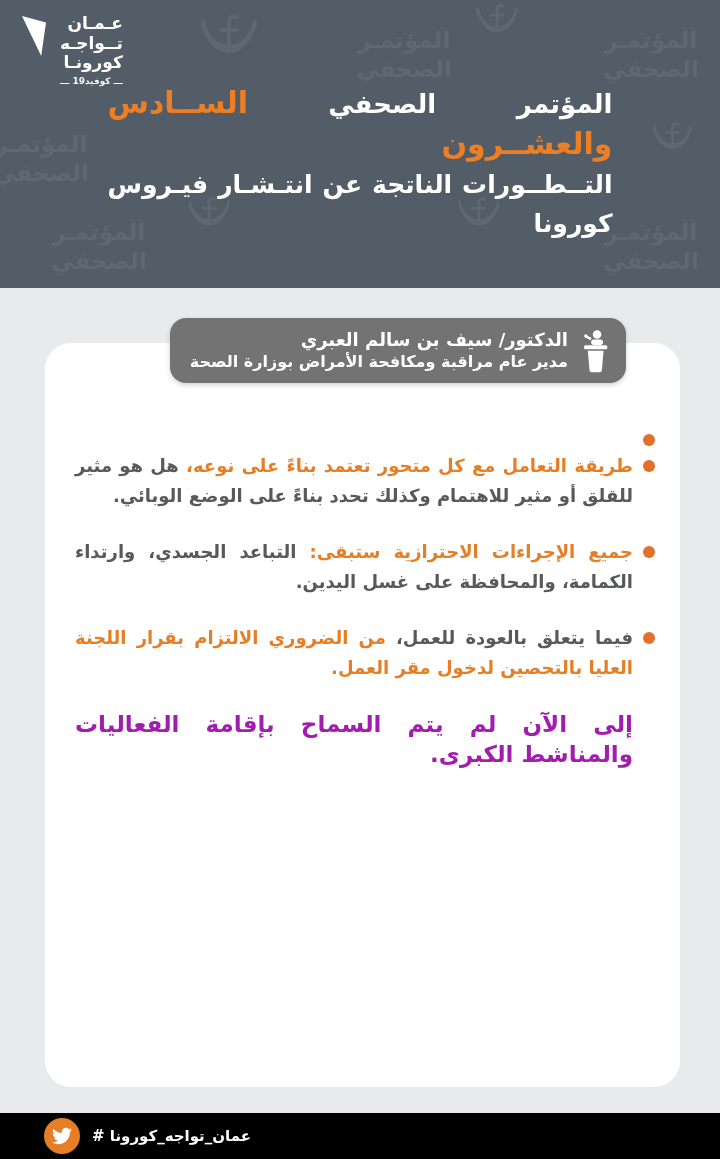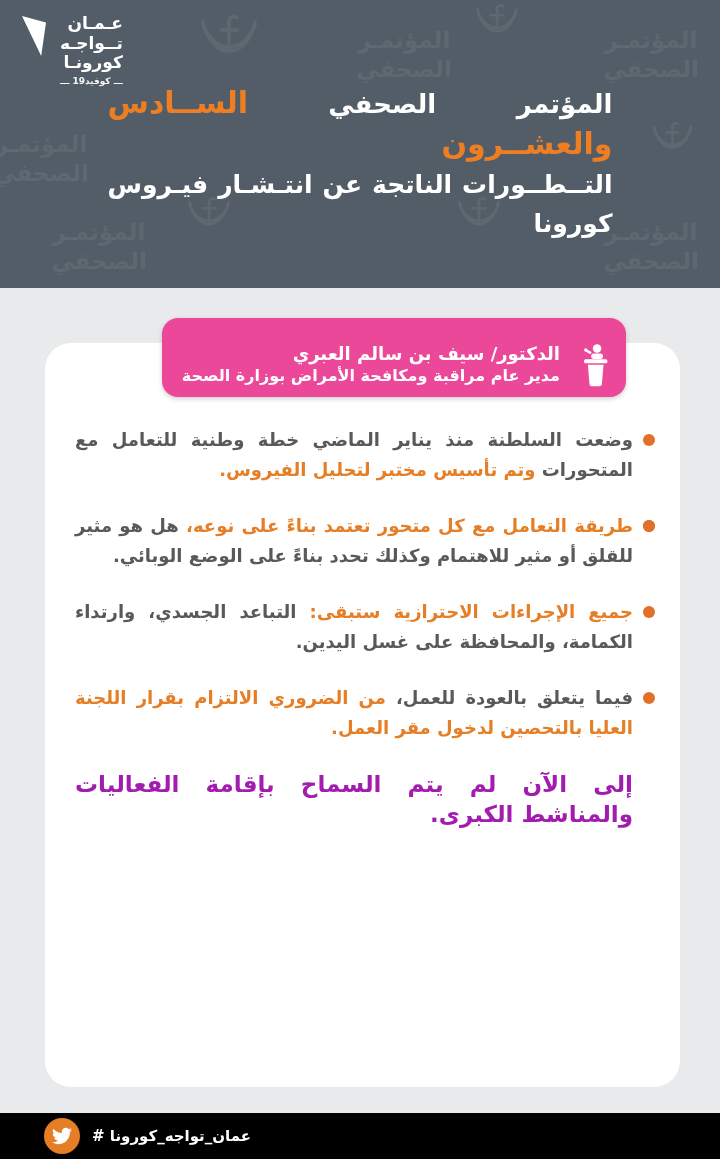--- a/index.html
+++ b/index.html
@@ -17,22 +17,22 @@
   .logo-tag{font-size:9px;margin-top:3px;opacity:.95;font-weight:bold;}
 
   .title{width:505px;margin:8px auto;padding-top:75px;direction:rtl;color:#fff;font-weight:bold;position:relative;z-index:2;}
   .t-line{font-size:25px;line-height:39px;text-align:justify;text-align-last:justify;}
   .t-reg{font-size:26px;}
   .t-hl{color:#EE7E23;font-size:30px;}
   .t-b{font-weight:900;}
 
   
   .main{flex:1 1 auto;background:#E9EAEB;position:relative;padding:55px 40px 0 45px;box-sizing:border-box;}
-  .badge{position:absolute;top:30px;right:94px;background:#ec4899;border-radius:16px;display:flex;direction:rtl;
-         align-items:center;gap:18px;padding:24px 14px 10px 20px;color:#fff;z-index:2;
+  .badge{position:absolute;top:30px;right:94px;background:#737373;border-radius:16px;display:flex;direction:rtl;
+         align-items:center;gap:10px;padding:10px 14px 10px 20px;color:#fff;z-index:2;
          box-shadow:0 2px 5px rgba(0,0,0,.18);}
   .badge-name{font-size:18px;font-weight:bold;text-align:right;line-height:1.35;}
   .badge-role{font-size:16px;font-weight:bold;text-align:right;line-height:1.3;}
 
   .card{position:relative;background:#fff;border-radius:26px;min-height:744px;box-sizing:border-box;
         padding:82px 25px 28px 30px;direction:rtl;z-index:1;}
   .bullet{position:relative;padding-right:22px;margin:0 0 26px 0;font-size:18px;font-weight:bold;
           color:#58595B;line-height:30px;text-align:justify;}
   .dot{position:absolute;right:0;top:9px;width:12px;height:12px;border-radius:50%;background:#E2702A;}
   .or{color:#E67E26;}
@@ -135,25 +135,20 @@
         <path d="M6.8 15.8 h11.4 l-1.2 14.2 a1.6 1.6 0 0 1 -1.6 1.4 h-5.8 a1.6 1.6 0 0 1 -1.6 -1.4 Z"></path>
       </svg>
       <div class="badge-text">
         <div class="badge-name">الدكتور/ سيف بن سالم العبري</div>
         <div class="badge-role">مدير عام مراقبة ومكافحة الأمراض بوزارة الصحة</div>
       </div>
     </div>
 
     <div class="card">
 
-      <p class="bullet">
-        <span class="dot"></span>
-        <span class="dk">وضعت السلطنة منذ يناير الماضي خطة وطنية للتعامل مع المتحورات</span>
-        <span class="or">وتم تأسيس مختبر لتحليل الفيروس.</span>
-      </p>
 
       <p class="bullet">
         <span class="dot"></span>
       </p>
 
       <p class="bullet">
         <span class="dot"></span>
         <span class="or">طريقة التعامل مع كل متحور تعتمد بناءً على نوعه،</span>
         <span class="dk">هل هو مثير للقلق أو مثير للاهتمام وكذلك تحدد بناءً على الوضع الوبائي.</span>
       </p>

